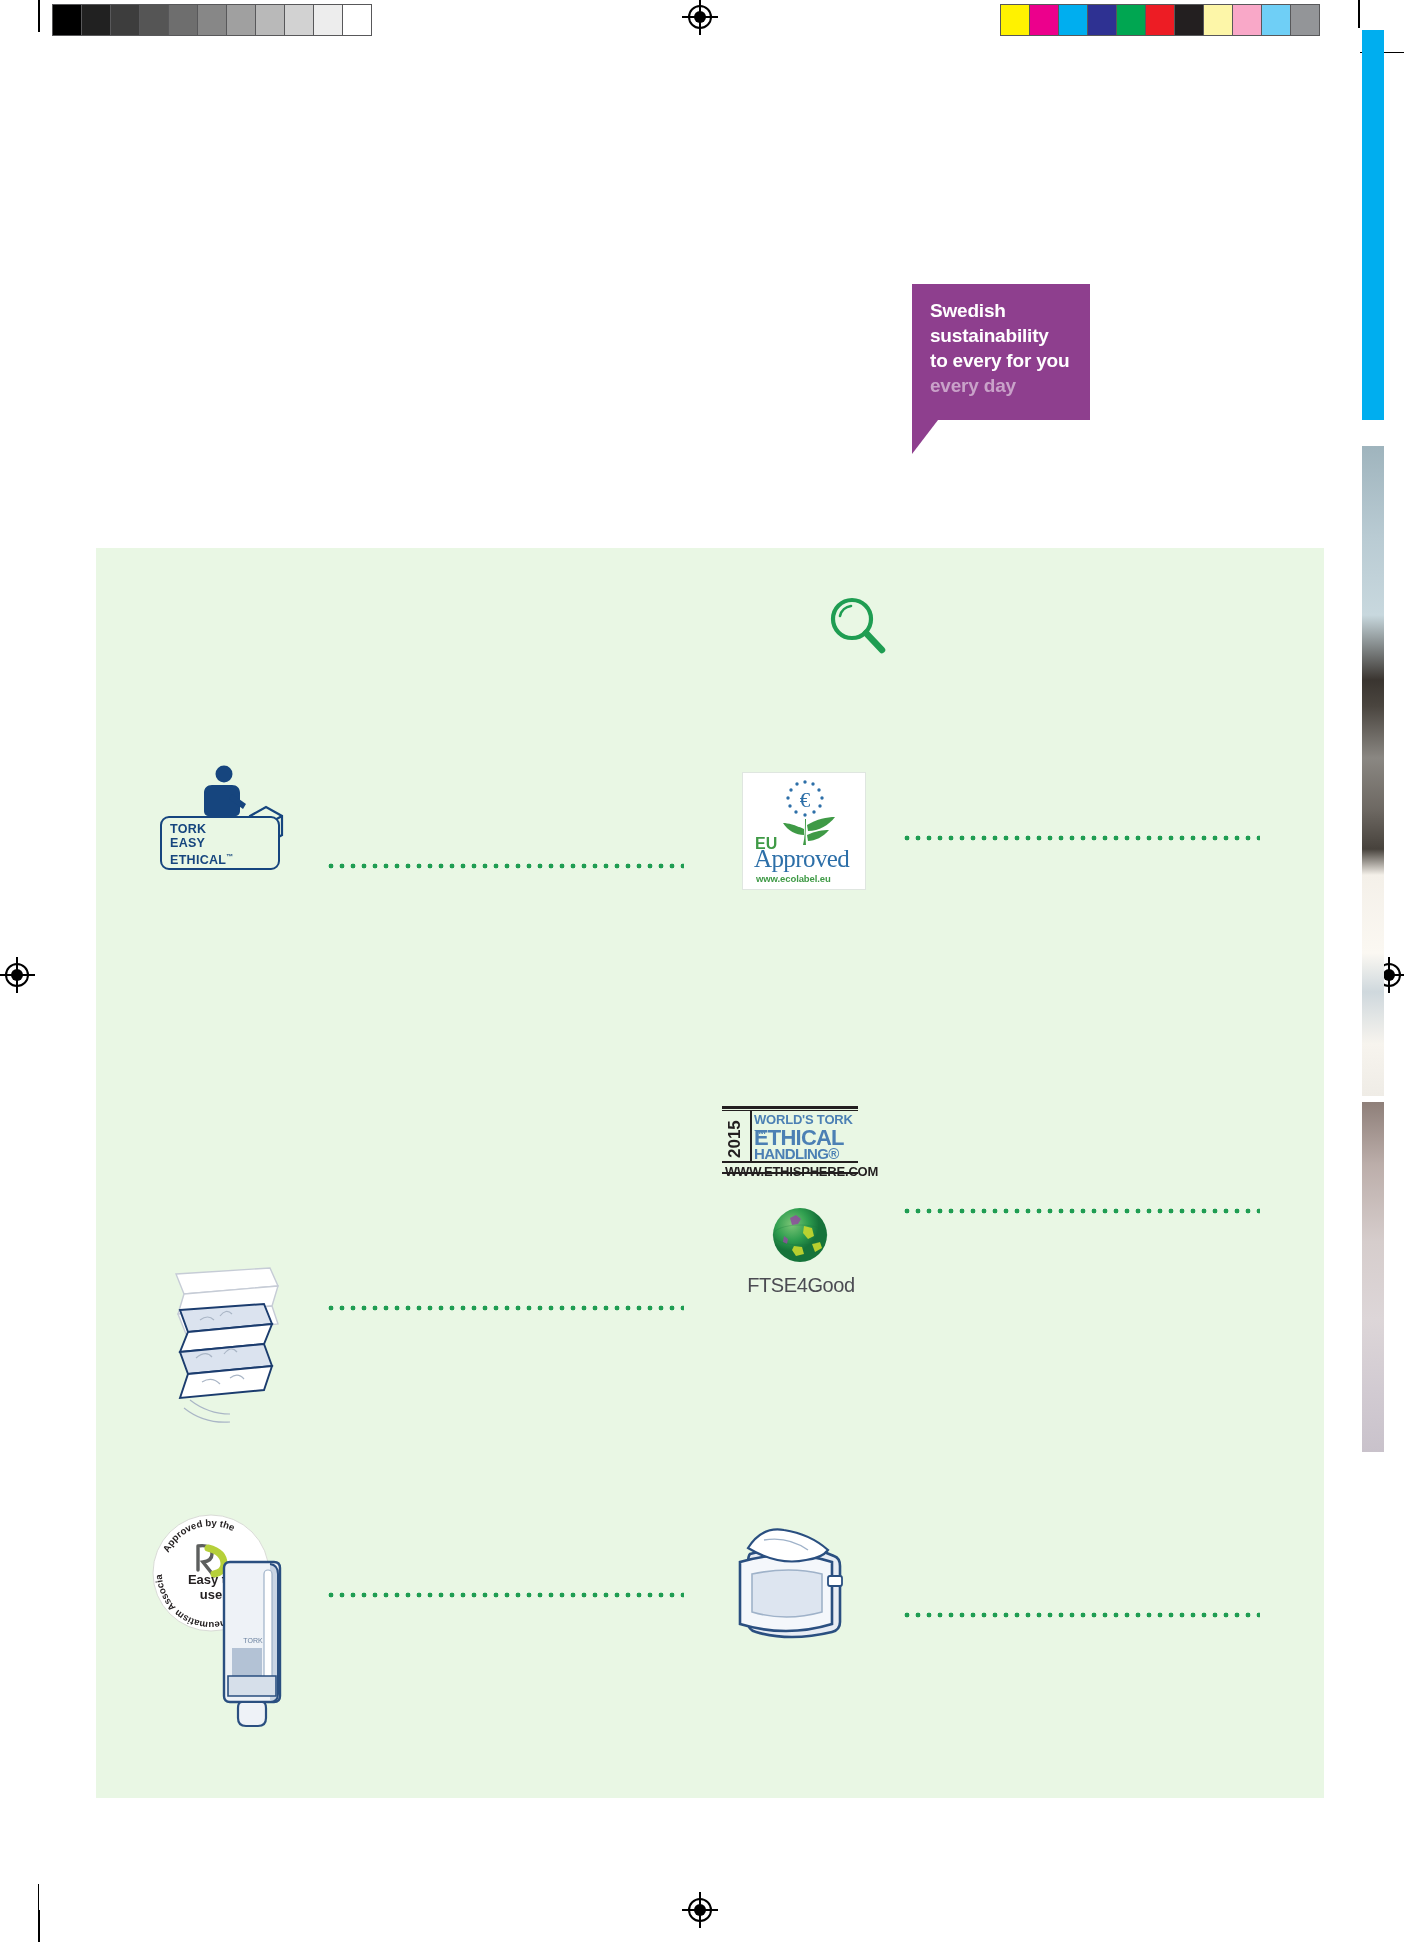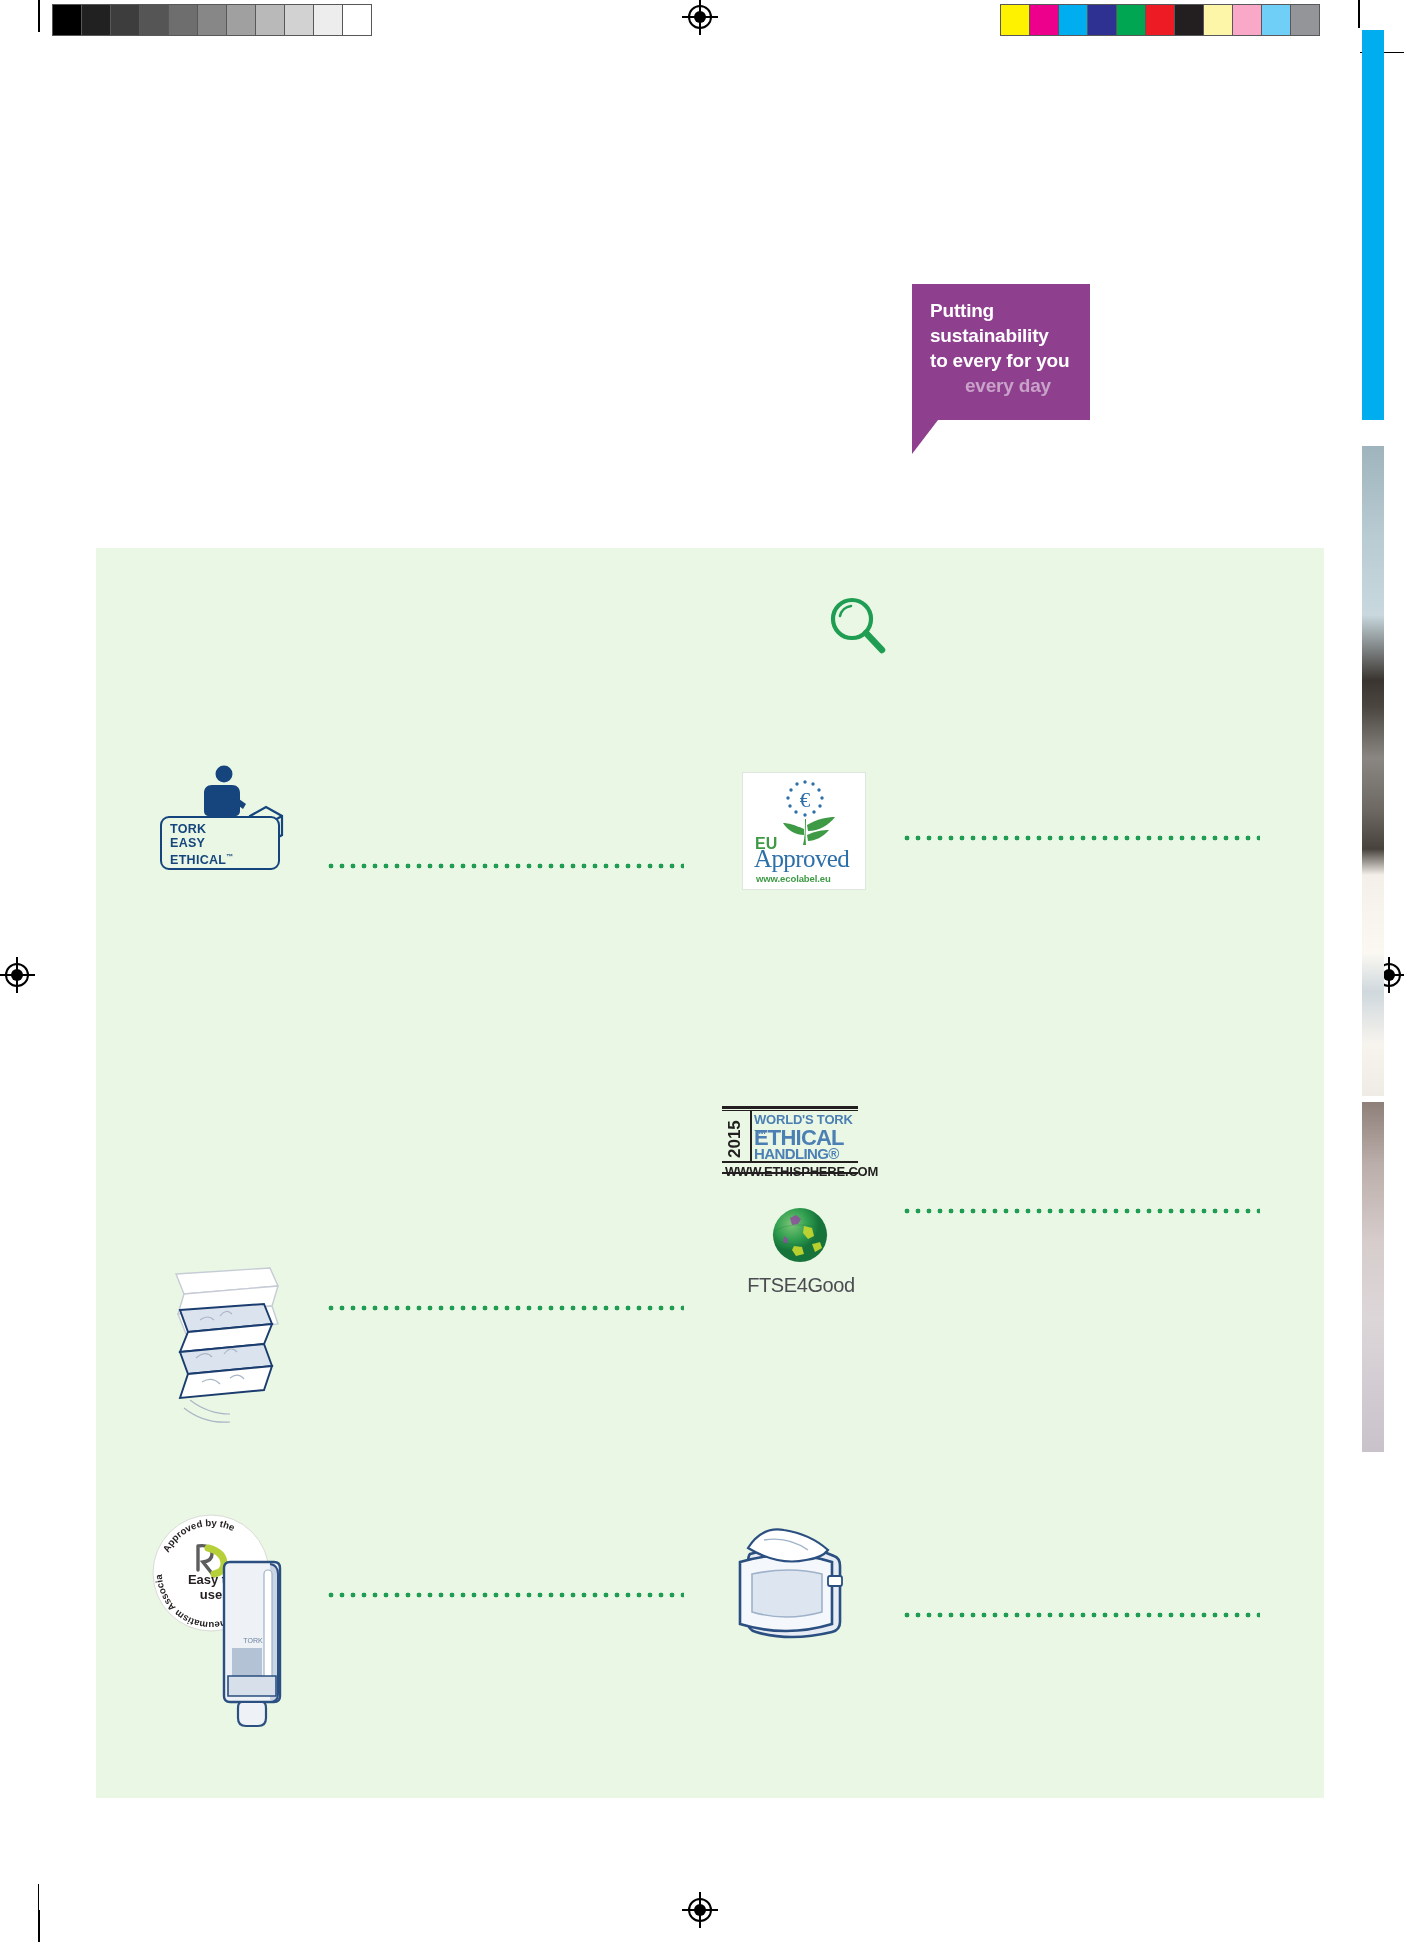--- a/index.html
+++ b/index.html
@@ -33,21 +33,21 @@
      background:linear-gradient(to bottom,#9fb4bd 0%,#b9cbd3 14%,#c8d8de 26%,#3a3530 36%,#4a453f 40%,#8a8782 48%,#6d6862 56%,#47423c 62%,#f4f0e9 66%,#fbf8f2 78%,#cfd8dd 84%,#f7f4ee 92%,#efece6 100%);}
   #edge-photo-2{position:absolute;left:1362px;top:1102px;width:22px;height:350px;
      background:linear-gradient(to bottom,#8e7f79 0%,#bcaeaa 18%,#d6cdcc 40%,#ddd6d8 62%,#d2cbd2 82%,#c9c2cb 100%);}
 
   
   #callout{position:absolute;left:912px;top:284px;width:178px;height:136px;background:#8e3f8e;}
   #callout-tail{position:absolute;left:912px;top:420px;width:0;height:0;
      border-left:26px solid #8e3f8e;border-bottom:34px solid transparent;}
   #callout-text{position:absolute;left:930px;top:298px;width:160px;color:#ffffff;
      font-size:19px;font-weight:bold;line-height:25px;letter-spacing:-0.2px;}
-  #callout-sub{color:#c9a2c9;display:block;margin-left:35px;}
+  #callout-sub{color:#c9a2c9;display:block;}
 
   
   #green-panel{position:absolute;left:96px;top:548px;width:1228px;height:1250px;background:#e9f7e4;}
 
   
   #magnifier{position:absolute;left:824px;top:592px;width:70px;height:70px;}
 
   
   .dots{position:absolute;height:6px;
         background-image:radial-gradient(circle at 3px 3px,#1f9d52 2.4px,rgba(0,0,0,0) 2.6px);
@@ -152,21 +152,21 @@
     <div class="dot"></div>
 </div>
 
 <div id="edge-cyan"></div>
 <div id="edge-photo-1"></div>
 <div id="edge-photo-2"></div>
 
 <div id="callout"></div>
 <div id="callout-tail"></div>
 <div id="callout-text">
-  <span>Putting</span><br>
+  <span>Swedish</span><br>
   <span>sustainability</span><br>
   <span>to every for you</span><br>
   <span id="callout-sub">every day</span>
 </div>
 
 <div id="green-panel"></div>
 
 <div id="magnifier">
   <svg width="70" height="70" viewBox="0 0 70 70">
     <circle cx="28" cy="27" r="19" fill="none" stroke="#1f9d52" stroke-width="4.2"></circle>

